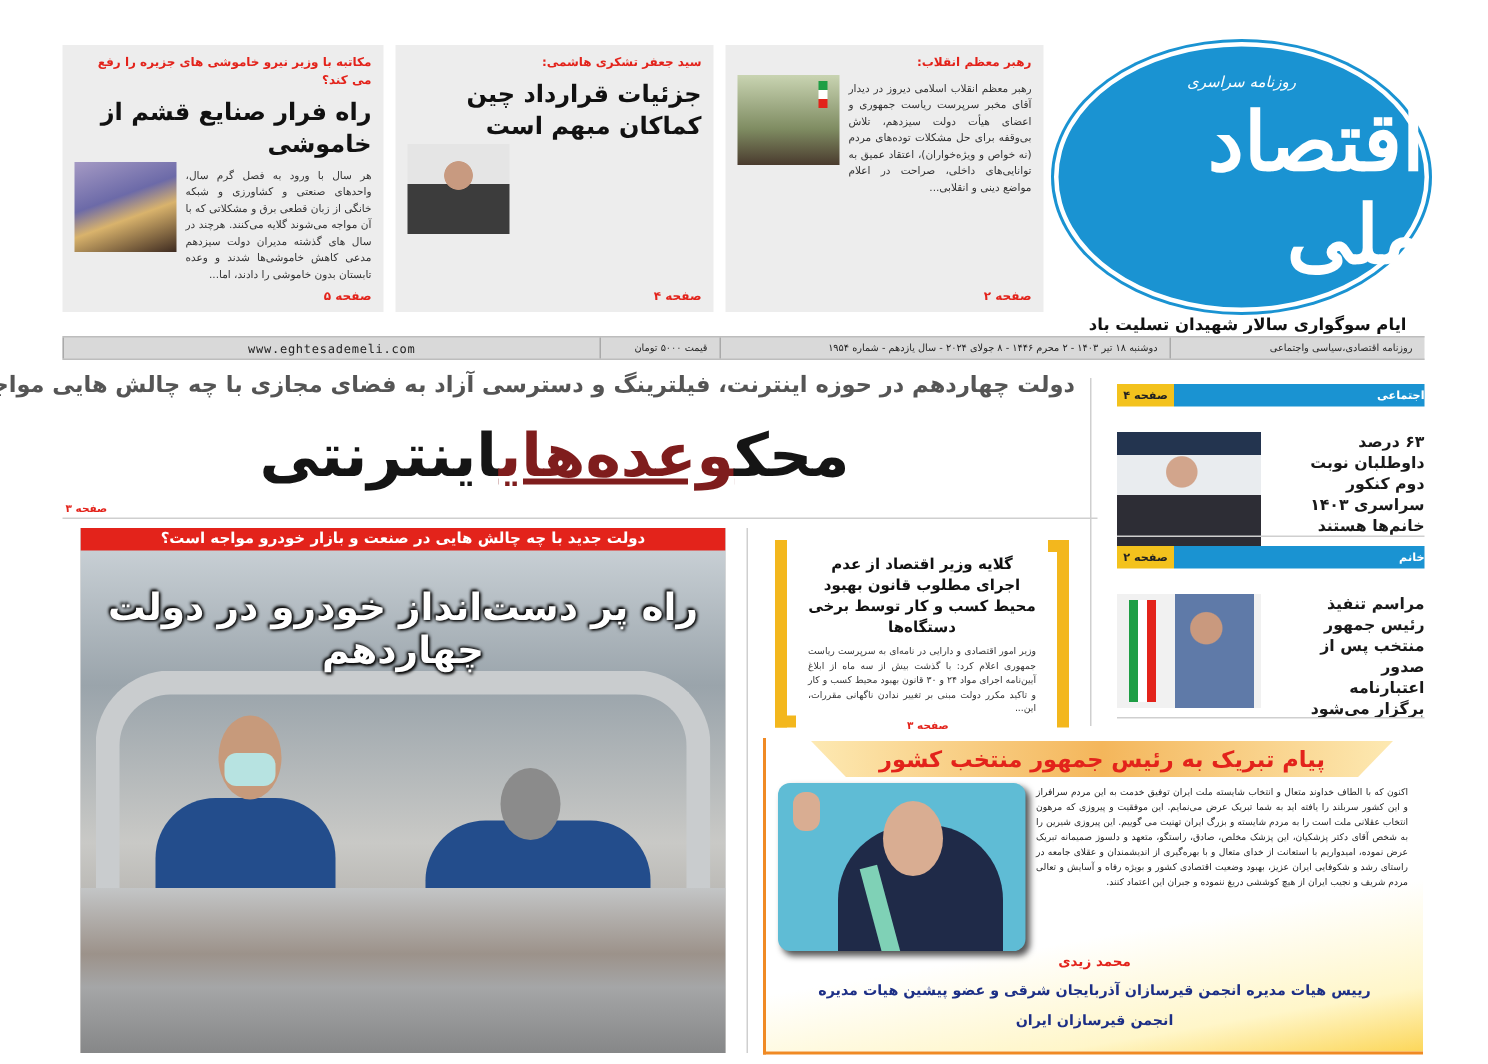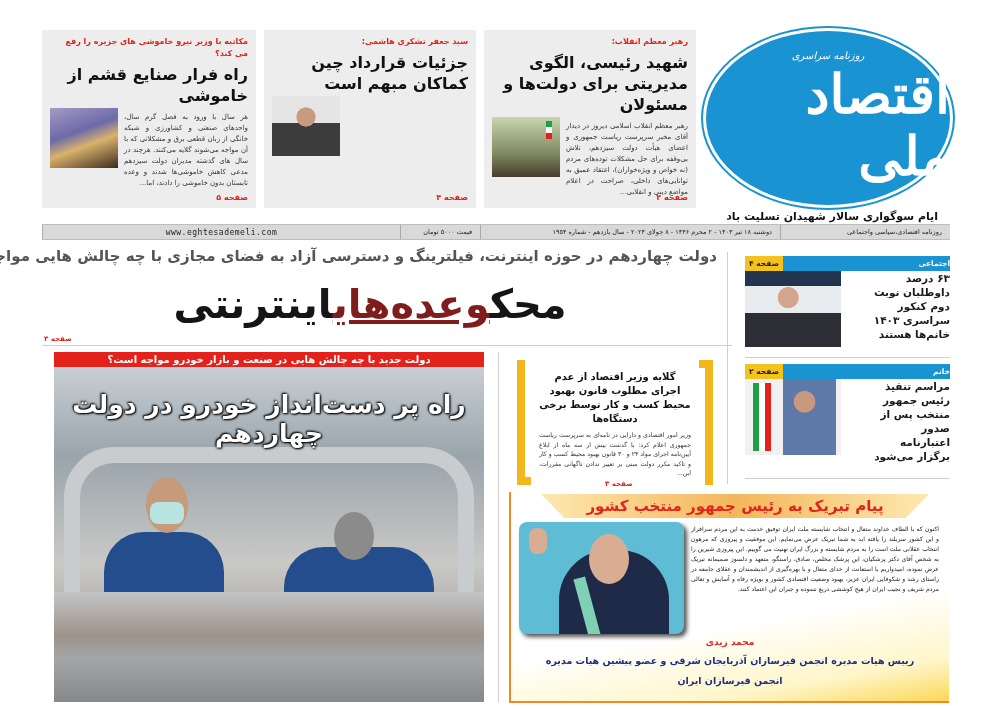--- a/index.html
+++ b/index.html
@@ -50,41 +50,40 @@
   .bracket-story::after { bottom: 0; left: -8px; }
   .bracket-story .title { font-size: 10px; font-weight: bold; text-align: center; line-height: 14px; color: #111; }
   .bracket-story .body { font-size: 6.2px; line-height: 9.5px; text-align: justify; color: #333; margin-top: 4px; }
   .bracket-story .page { position: absolute; bottom: -3px; left: 80px; color: #e3231b; font-size: 7px; font-weight: bold; }
 
   
   .side-story { position: absolute; left: 745px; width: 205px; }
   .side-head { height: 15px; display: flex; font-size: 7.5px; font-weight: bold; }
   .side-head .cat { flex: 1; background: #1a93d2; color: #fff; text-align: right; line-height: 15px; }
   .side-head .pg { width: 38px; background: #f3c21d; color: #222; text-align: center; line-height: 15px; }
-  .side-body { display: flex; margin-top: 0; gap: 27px; }
+  .side-body { display: flex; margin-top: 17px; gap: 27px; }
   .side-body .txt { width: 82px; font-size: 10.5px; font-weight: bold; line-height: 14px; text-align: right; padding-left: 4px; }
   .side-body .img { flex: 1; height: 76px; }
 
   
   .ad { position: absolute; left: 509px; top: 492px; width: 440px; height: 211px; border-left: 2px solid #f08a24; border-bottom: 2px solid #f08a24; background: linear-gradient(170deg, #ffffff 60%, #fff6c9 85%, #fcd75a 100%); }
   .ad .banner { position: absolute; top: 2px; left: 30px; right: 20px; height: 24px; background: linear-gradient(90deg, #fde9b2, #f4b65b 50%, #fde9b2); clip-path: polygon(0 0, 100% 0, 94% 100%, 6% 100%); text-align: center; color: #e3231b; font-size: 15px; font-weight: bold; line-height: 24px; }
   .ad .portrait { position: absolute; left: 8px; top: 30px; width: 165px; height: 112px; border-radius: 8px; background: #5fbcd5; overflow: hidden; box-shadow: 3px 3px 4px #555; }
   .ad .msg { position: absolute; left: 180px; top: 32px; right: 10px; font-size: 6.1px; line-height: 10px; text-align: justify; color: #222; }
   .ad .sig-name { position: absolute; top: 145px; left: 0; right: 0; text-align: center; color: #e3231b; font-size: 9px; font-weight: bold; }
   .ad .sig-role { position: absolute; top: 159px; left: 20px; right: 20px; text-align: center; color: #1d2f86; font-size: 9.5px; font-weight: bold; line-height: 20px; }
 
   .vline { position: absolute; width: 1px; background: #cfcfcf; }
   .hline { position: absolute; height: 1px; background: #cfcfcf; }
 </style>
 </head>
 <body>
 
 <div class="teaser" style="left:484px; width:212px;">
   <div class="kicker">رهبر معظم انقلاب:</div>
-  <div class="title">شهید رئیسی، الگوی مدیریتی برای دولت‌ها و مسئولان</div>
   <div class="thumb" style="background:linear-gradient(#c9d4b2,#7f8c62 60%,#4a3b2e); position:relative;">
     <div style="position:absolute; right:8px; top:4px; width:6px; height:18px; background:linear-gradient(#1e9e45 33%,#fff 33% 66%,#e3231b 66%);"></div>
   </div>
   <div class="body">رهبر معظم انقلاب اسلامی دیروز در دیدار آقای مخبر سرپرست ریاست جمهوری و اعضای هیأت دولت سیزدهم، تلاش بی‌وقفه برای حل مشکلات توده‌های مردم (نه خواص و ویژه‌خواران)، اعتقاد عمیق به توانایی‌های داخلی، صراحت در اعلام مواضع دینی و انقلابی...</div>
   <div class="page">صفحه ۲</div>
 </div>
 
 <div class="teaser" style="left:264px; width:212px;">
   <div class="kicker">سید جعفر تشکری هاشمی:</div>
   <div class="title">جزئیات قرارداد چین کماکان مبهم است</div>

